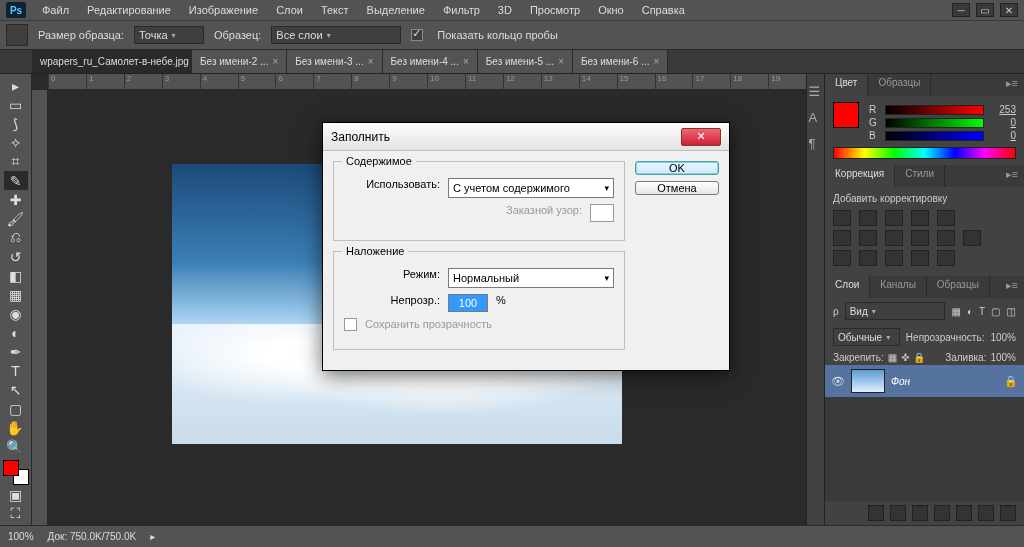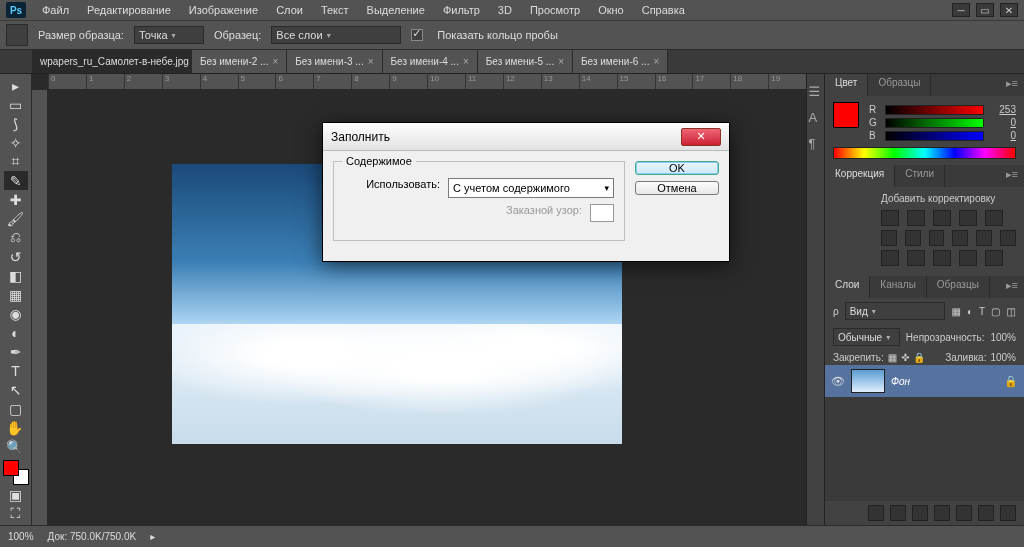--- a/index.html
+++ b/index.html
@@ -59,21 +59,21 @@
 .color-row { display:flex; align-items:center; gap:6px; margin:2px 0; }
 .big-swatch { width:26px; height:26px; background:#ff0000; border:1px solid #000; margin-right:4px; }
 .ch-label { width:10px; font-size:10px; }
 .slider { flex:1; height:10px; border:1px solid #222; }
 .slider.r { background:linear-gradient(to right,#000,#f00); }
 .slider.g { background:linear-gradient(to right,#000,#0f0); }
 .slider.b { background:linear-gradient(to right,#000,#00f); }
 .ch-val { width:26px; font-size:10px; text-align:right;text-decoration:underline; }
 .hue-bar { height:12px; margin:4px 0 0; background:linear-gradient(to right,#f00,#ff0,#0f0,#0ff,#00f,#f0f,#f00); border:1px solid #222; }
 
-.adjust-panel { padding:6px 8px;margin-left:48px; }
+.adjust-panel { padding:6px 8px; }
 .adj-title { font-size:10px; margin-bottom:6px; }
 .icon-row { display:flex; gap:8px; margin:4px 0; }
 .ico { width:18px; height:16px; background:#333; border:1px solid #222; }
 
 .layers-panel { flex:1; display:flex; flex-direction:column; }
 .layer-opts { padding:4px 8px; display:flex; gap:6px; align-items:center; font-size:10px; }
 .layer-opts .dd { flex:1; font-size:10px; }
 .lock-row { padding:2px 8px; display:flex; align-items:center; gap:4px; font-size:10px; }
 .layer-list { flex:1; background:#3a3a3a; }
 .layer-item { display:flex; align-items:center; height:32px; background:#5673a0; padding:0 6px; gap:6px; }
@@ -372,19 +372,37 @@
           <span class="flabel">Использовать:</span>
           <div class="fselect">
               <span>С учетом содержимого</span>
             </div>
         </div>
         <div class="frow disabled">
           <span class="flabel" style="flex:1;text-align:right">Заказной узор:</span>
           <div class="fswatch"></div>
         </div>
       </div>
+      <div class="fieldset">
+        <span class="legend">Наложение</span>
+        <div class="frow">
+          <span class="flabel">Режим:</span>
+          <div class="fselect">
+              <span>Нормальный</span>
+            </div>
+        </div>
+        <div class="frow">
+          <span class="flabel">Непрозр.:</span>
+          <input class="finput sel" value="100" style="">
+          <span>%</span>
+        </div>
+        <div class="frow disabled">
+          <span class="fchk"></span>
+          <span>Сохранить прозрачность</span>
+        </div>
+      </div>
     </div>
     <div class="dlg-right">
       <div class="dlg-btn primary">OK</div>
       <div class="dlg-btn">Отмена</div>
     </div>
   </div>
 </div>
 
 </body></html>

